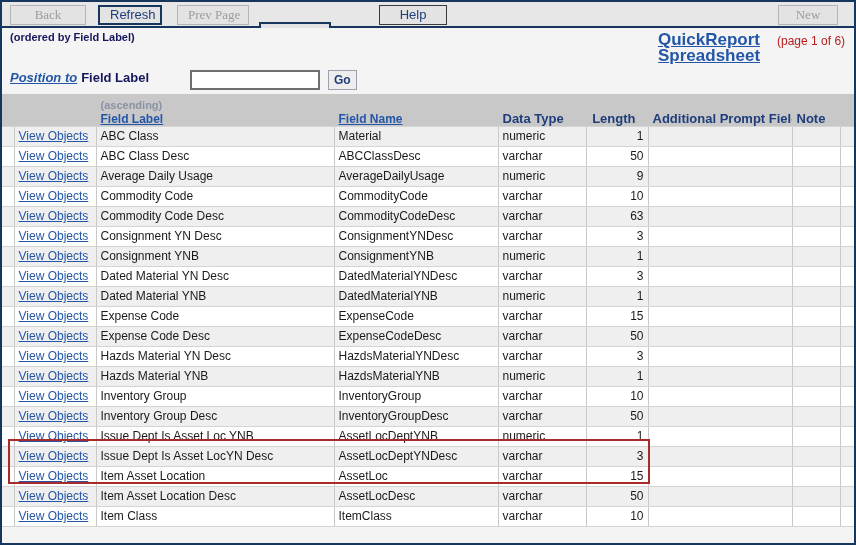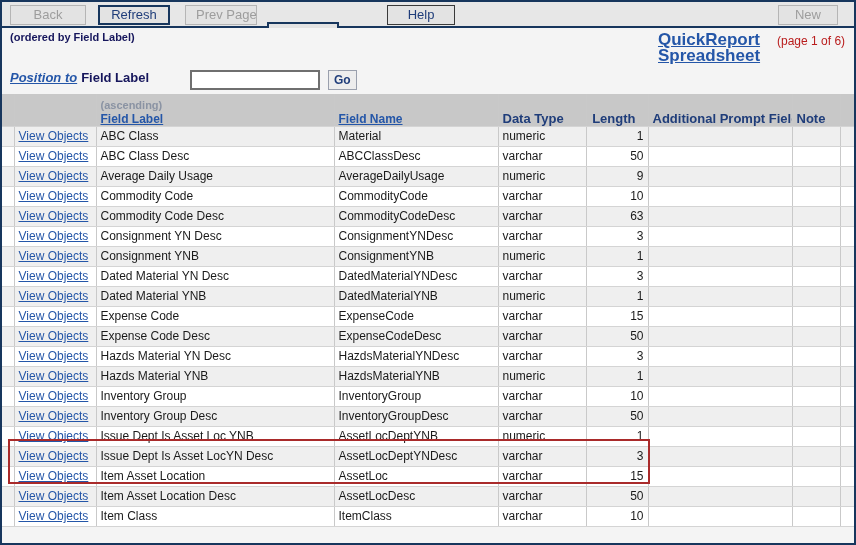--- a/index.html
+++ b/index.html
@@ -27,21 +27,21 @@
     font-size:13px;
     background:#e3e3e3;
     color:#1f3d7a;
     border:1px solid #8f8f8f;
     padding:0 10px;
     text-align:center;
     line-height:17px;
     cursor:pointer;
     white-space:nowrap;
   }
-  .tb-btn.disabled{color:#9d9d9d;border:1px solid #b5b5b5;cursor:default;}
+  .tb-btn.disabled{color:#9d9d9d;border:1px solid #b5b5b5;cursor:default;font-family:Liberation Serif, serif;}
   .tb-btn.focused{border:2px solid #17365d;line-height:15px;}
   .tb-btn.strong{border:1px solid #3a3a3a;}
   
   .header-area{position:relative;background:#f4f4f4;height:38px;padding:3px 8px 0 8px;}
   .title-line{font-size:14px;font-weight:bold;color:#16165c;line-height:17px;white-space:nowrap;}
   .title-object{color:#2244cc;}
   .subtitle{font-size:11px;font-weight:bold;color:#16165c;line-height:13px;}
   .header-links{position:absolute;top:4px;left:656px;width:80px;font-size:17px;font-weight:bold;line-height:16px;}
   .header-links a{color:#2456a8;text-decoration:underline;cursor:pointer;display:block;}
   .page-indicator{position:absolute;top:6px;left:775px;font-size:12px;font-weight:normal;color:#b91c1c;white-space:nowrap;}
@@ -99,21 +99,21 @@
     background:transparent;
   }
 </style>
 </head>
 <body>
 
 <div id="page">
 
   <div class="toolbar">
     <button class="tb-btn disabled" style="margin-left:8px;width:76px;">Back</button>
-    <button class="tb-btn focused" style="margin-left:12px;width:72px;">Refresh</button>
+    <button class="tb-btn focused" style="margin-left:12px;width:64px;">Refresh</button>
     <button class="tb-btn disabled" style="margin-left:15px;width:72px;">Prev Page</button>
     <button class="tb-btn focused" style="margin-left:10px;width:72px;margin-top:36px;">Next Page</button>
     <button class="tb-btn strong" style="margin-left:48px;width:68px;">Help</button>
     <button class="tb-btn disabled" style="margin-left:auto;margin-right:16px;width:60px;">New</button>
   </div>
 
   <div class="header-area">
     <div class="subtitle">(ordered by Field Label)</div>
     <div class="header-links">
       <a>QuickReport</a>

